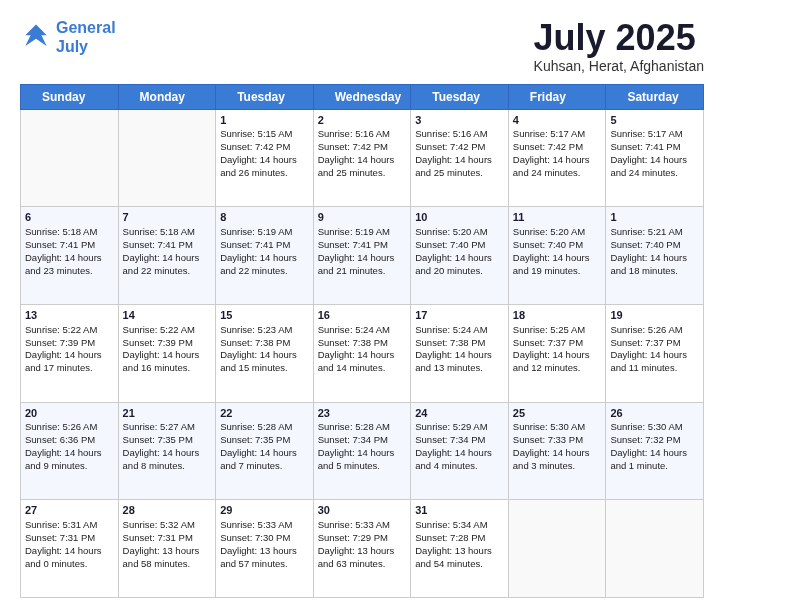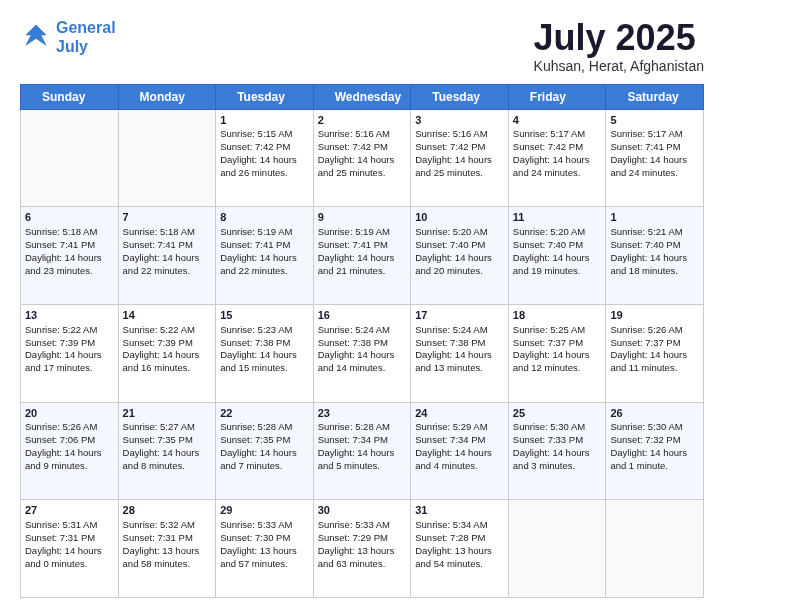--- a/index.html
+++ b/index.html
@@ -245,21 +245,21 @@
             <span class="day-number">19</span>
             <div>Sunrise: 5:26 AM</div>
             <div>Sunset: 7:37 PM</div>
             <div>Daylight: 14 hours and 11 minutes.</div>
           </td>
         </tr>
         <tr class="row-alt">
           <td>
             <span class="day-number">20</span>
             <div>Sunrise: 5:26 AM</div>
-            <div>Sunset: 7:06 PM</div>
+            <div>Sunset: 6:36 PM</div>
             <div>Daylight: 14 hours and 9 minutes.</div>
           </td>
           <td>
             <span class="day-number">21</span>
             <div>Sunrise: 5:27 AM</div>
             <div>Sunset: 7:35 PM</div>
             <div>Daylight: 14 hours and 8 minutes.</div>
           </td>
           <td>
             <span class="day-number">22</span>

